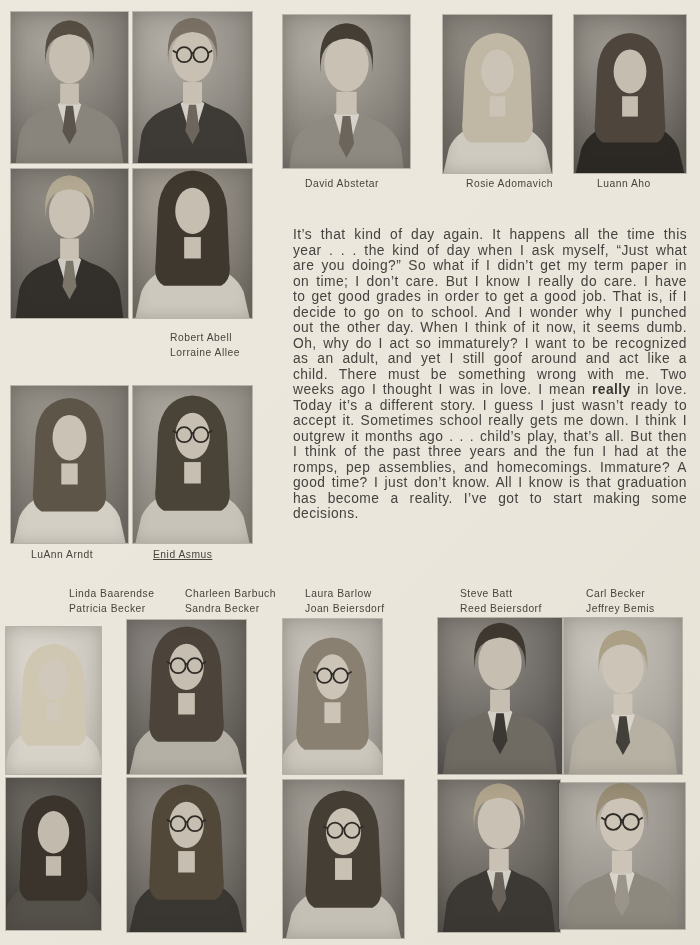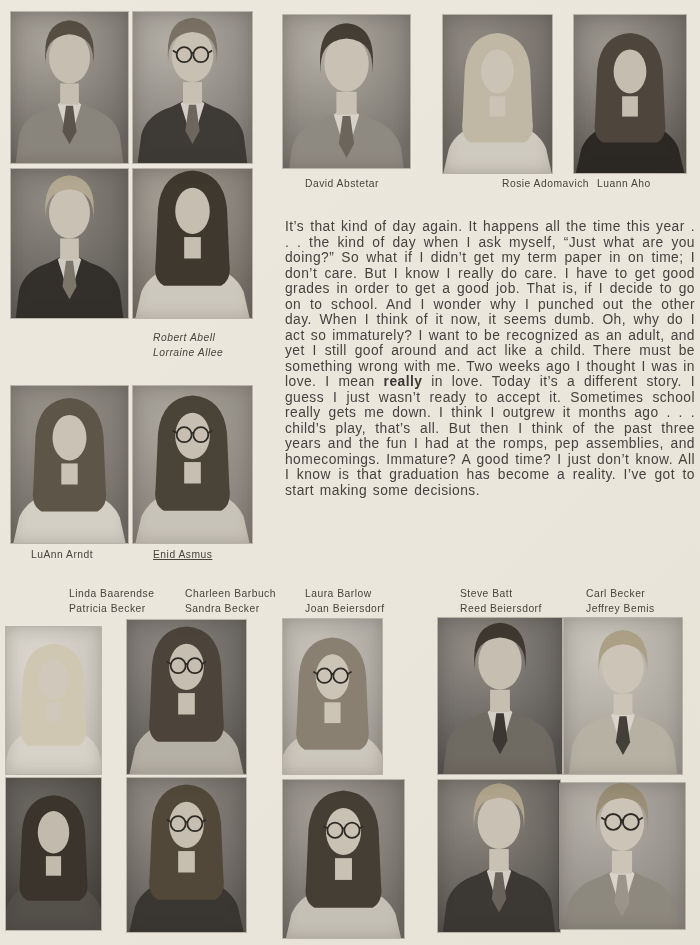--- a/index.html
+++ b/index.html
@@ -34,21 +34,21 @@
     white-space:nowrap;
     padding-left:20px;
   }
   .essay{
     position:absolute;left:284px;top:218px;width:412px;
     font-size:13.8px;line-height:15.5px;
     letter-spacing:.45px;word-spacing:1.5px;
     color:#454340;
     text-align:justify;
   }
-  .essay p{margin:1px;}
+  .essay p{margin:9px;}
   .essay strong{font-weight:bold;color:#3a3835;}
   .signature{
     position:absolute;left:284px;top:534px;width:411px;
     font-size:13.8px;letter-spacing:.5px;color:#454340;
     text-align:right;
   }
   .defs-holder{position:absolute;width:0;height:0;overflow:hidden;}
 </style>
 </head>
 <body>
@@ -124,28 +124,28 @@
     <svg viewBox="0 0 100 140" preserveAspectRatio="xMidYMax slice">
         <use href="#sil-female"></use>
       </svg>
   </div>
   <div class="photo" style="left:574px;top:15px;width:112px;height:158px;--bg1:#9c978f;--bg2:#5f5b55;--coat:#2c2925;--hair:#4e463c;--skin:#c5bdaf;">
     <svg viewBox="0 0 100 140" preserveAspectRatio="xMidYMax slice">
         <use href="#sil-female"></use>
       </svg>
   </div>
 
-  <div class="cap" style="left:133px;top:330px;font-style:italic;">
+  <div class="cap" style="left:150px;top:330px;">
     <div>Robert Abell</div>
     <div>Lorraine Allee</div>
   </div>
   <div class="cap" style="left:11px;top:547px;">LuAnn Arndt</div>
   <div class="cap" style="left:133px;top:547px;text-decoration:underline;">Enid Asmus</div>
   <div class="cap" style="left:285px;top:176px;">David Abstetar</div>
-  <div class="cap" style="left:446px;top:176px;margin-left:36px;">Rosie Adomavich</div>
+  <div class="cap" style="left:446px;top:176px;">Rosie Adomavich</div>
   <div class="cap" style="left:577px;top:176px;">Luann Aho</div>
 
   <div class="essay">
     <p><span>It’s that kind of day again. It happens all the time this year . . . the kind of day when I ask myself, “Just what are you doing?” So what if I didn’t get my term paper in on time; I don’t care. But I know I really do care. I have to get good grades in order to get a good job. That is, if I decide to go on to school. And I wonder why I punched out the other day. When I think of it now, it seems dumb. Oh, why do I act so immaturely? I want to be recognized as an adult, and yet I still goof around and act like a child. There must be something wrong with me. Two weeks ago I thought I was in love. I mean </span><strong>really</strong><span> in love. Today it’s a different story. I guess I just wasn’t ready to accept it. Sometimes school really gets me down. I think I outgrew it months ago . . . child’s play, that’s all. But then I think of the past three years and the fun I had at the romps, pep assemblies, and homecomings. Immature? A good time? I just don’t know. All I know is that graduation has become a reality. I’ve got to start making some decisions.</span></p>
   </div>
 
   <div class="cap" style="left:11px;top:586px;margin-left:38px;">
     <div>Linda Baarendse</div>
     <div>Patricia Becker</div>
   </div>

